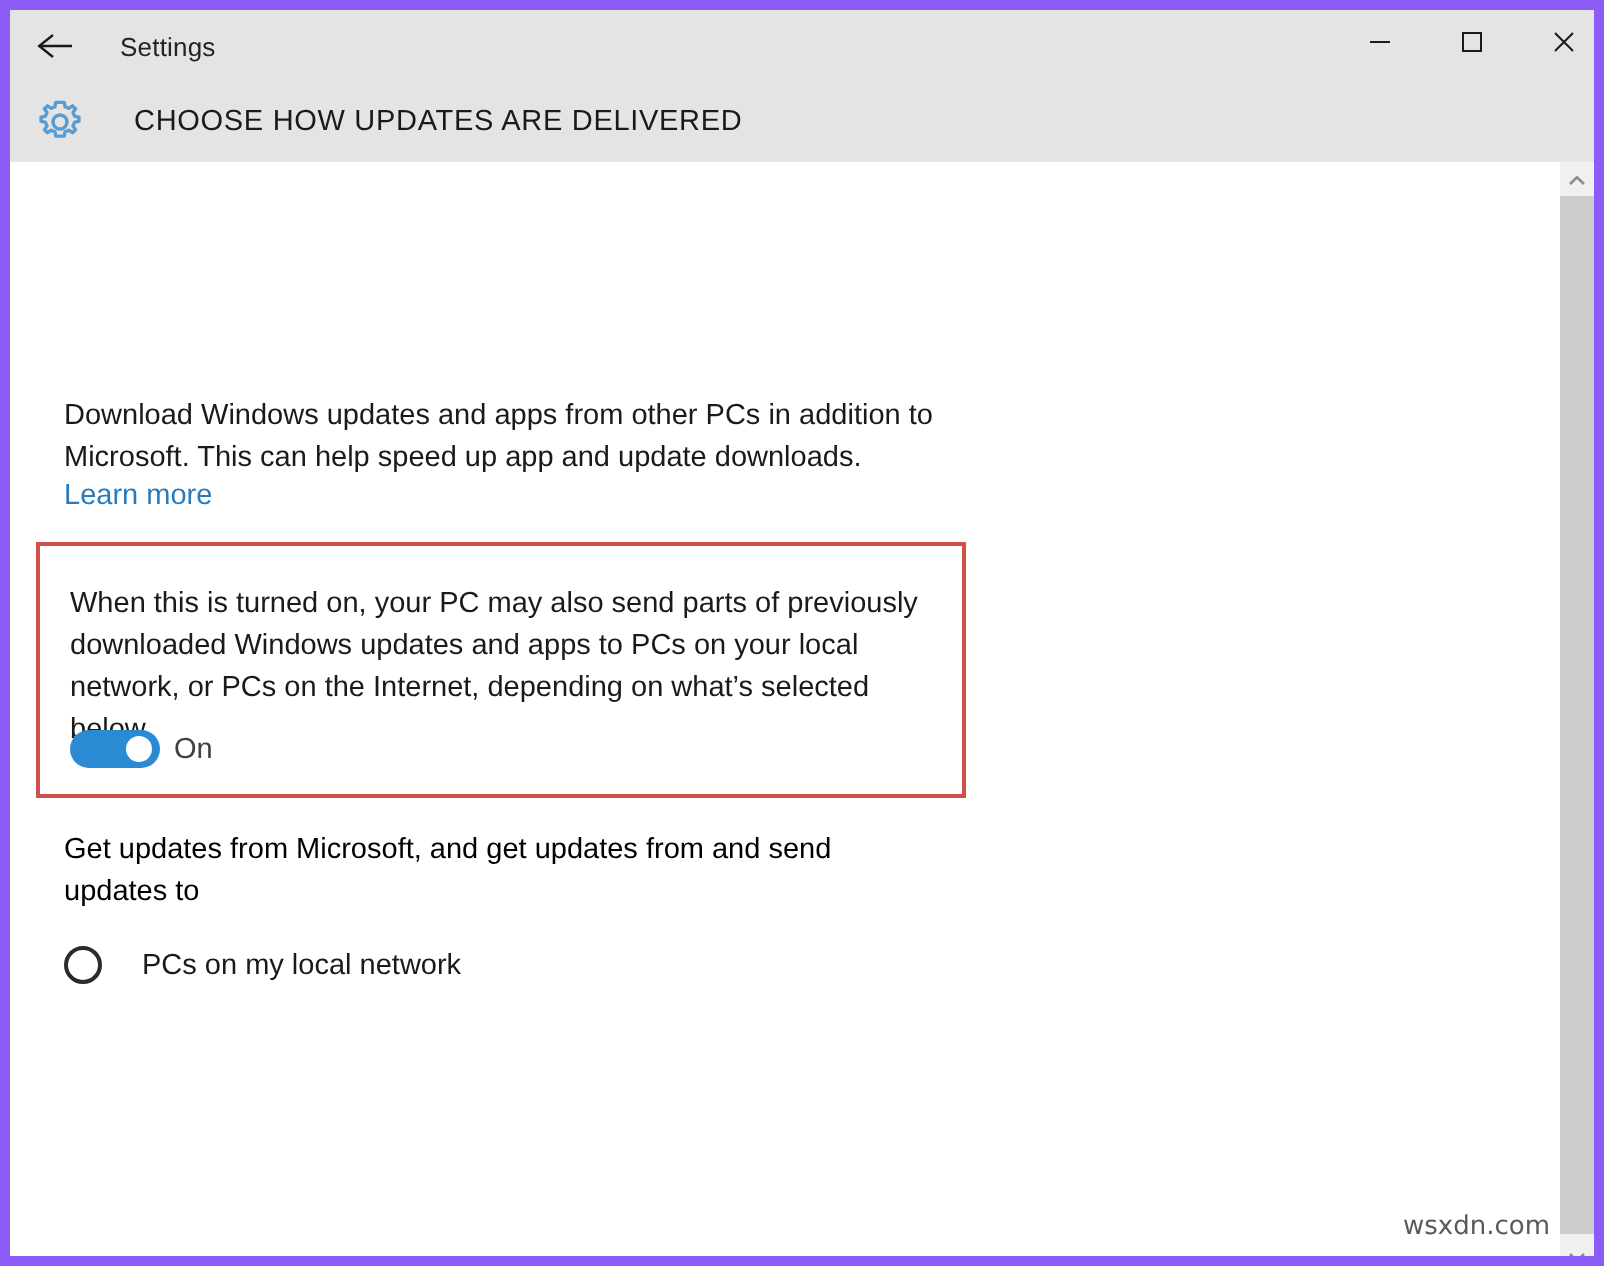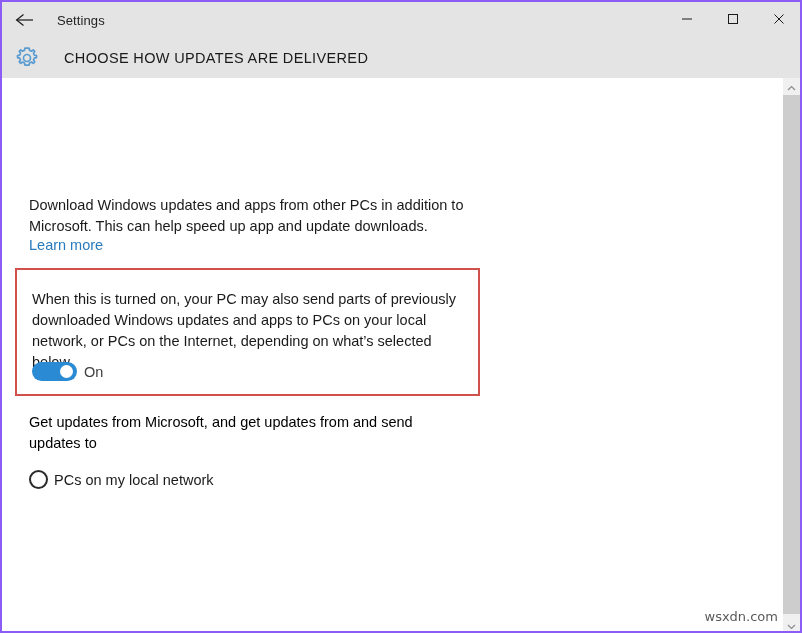--- a/index.html
+++ b/index.html
@@ -12,21 +12,21 @@
     height: 633px;
     font-family: "Liberation Sans", sans-serif;
     -webkit-font-smoothing: antialiased;
   }
 
   .window {
     position: relative;
     width: 802px;
     height: 633px;
     box-sizing: border-box;
-    border: 2px solid #8b5cf6;
+    border: 5px solid #8b5cf6;
     background: #ffffff;
     overflow: hidden;
   }
 
   
   .titlebar {
     position: absolute;
     left: 0;
     top: 0;
     width: 800px;
@@ -223,21 +223,21 @@
     position: absolute;
     width: 8px;
     height: 8px;
     border-radius: 50%;
     background: #1a1a1a;
     left: 50%;
     top: 50%;
     transform: translate(-50%, -50%);
   }
   .radio-label {
-    margin-left: 6px;
+    margin-left: 20px;
     font-size: 14.5px;
     color: #1a1a1a;
   }
 
   
   .scrollbar {
     position: absolute;
     right: 0;
     top: 76px;
     width: 17px;

